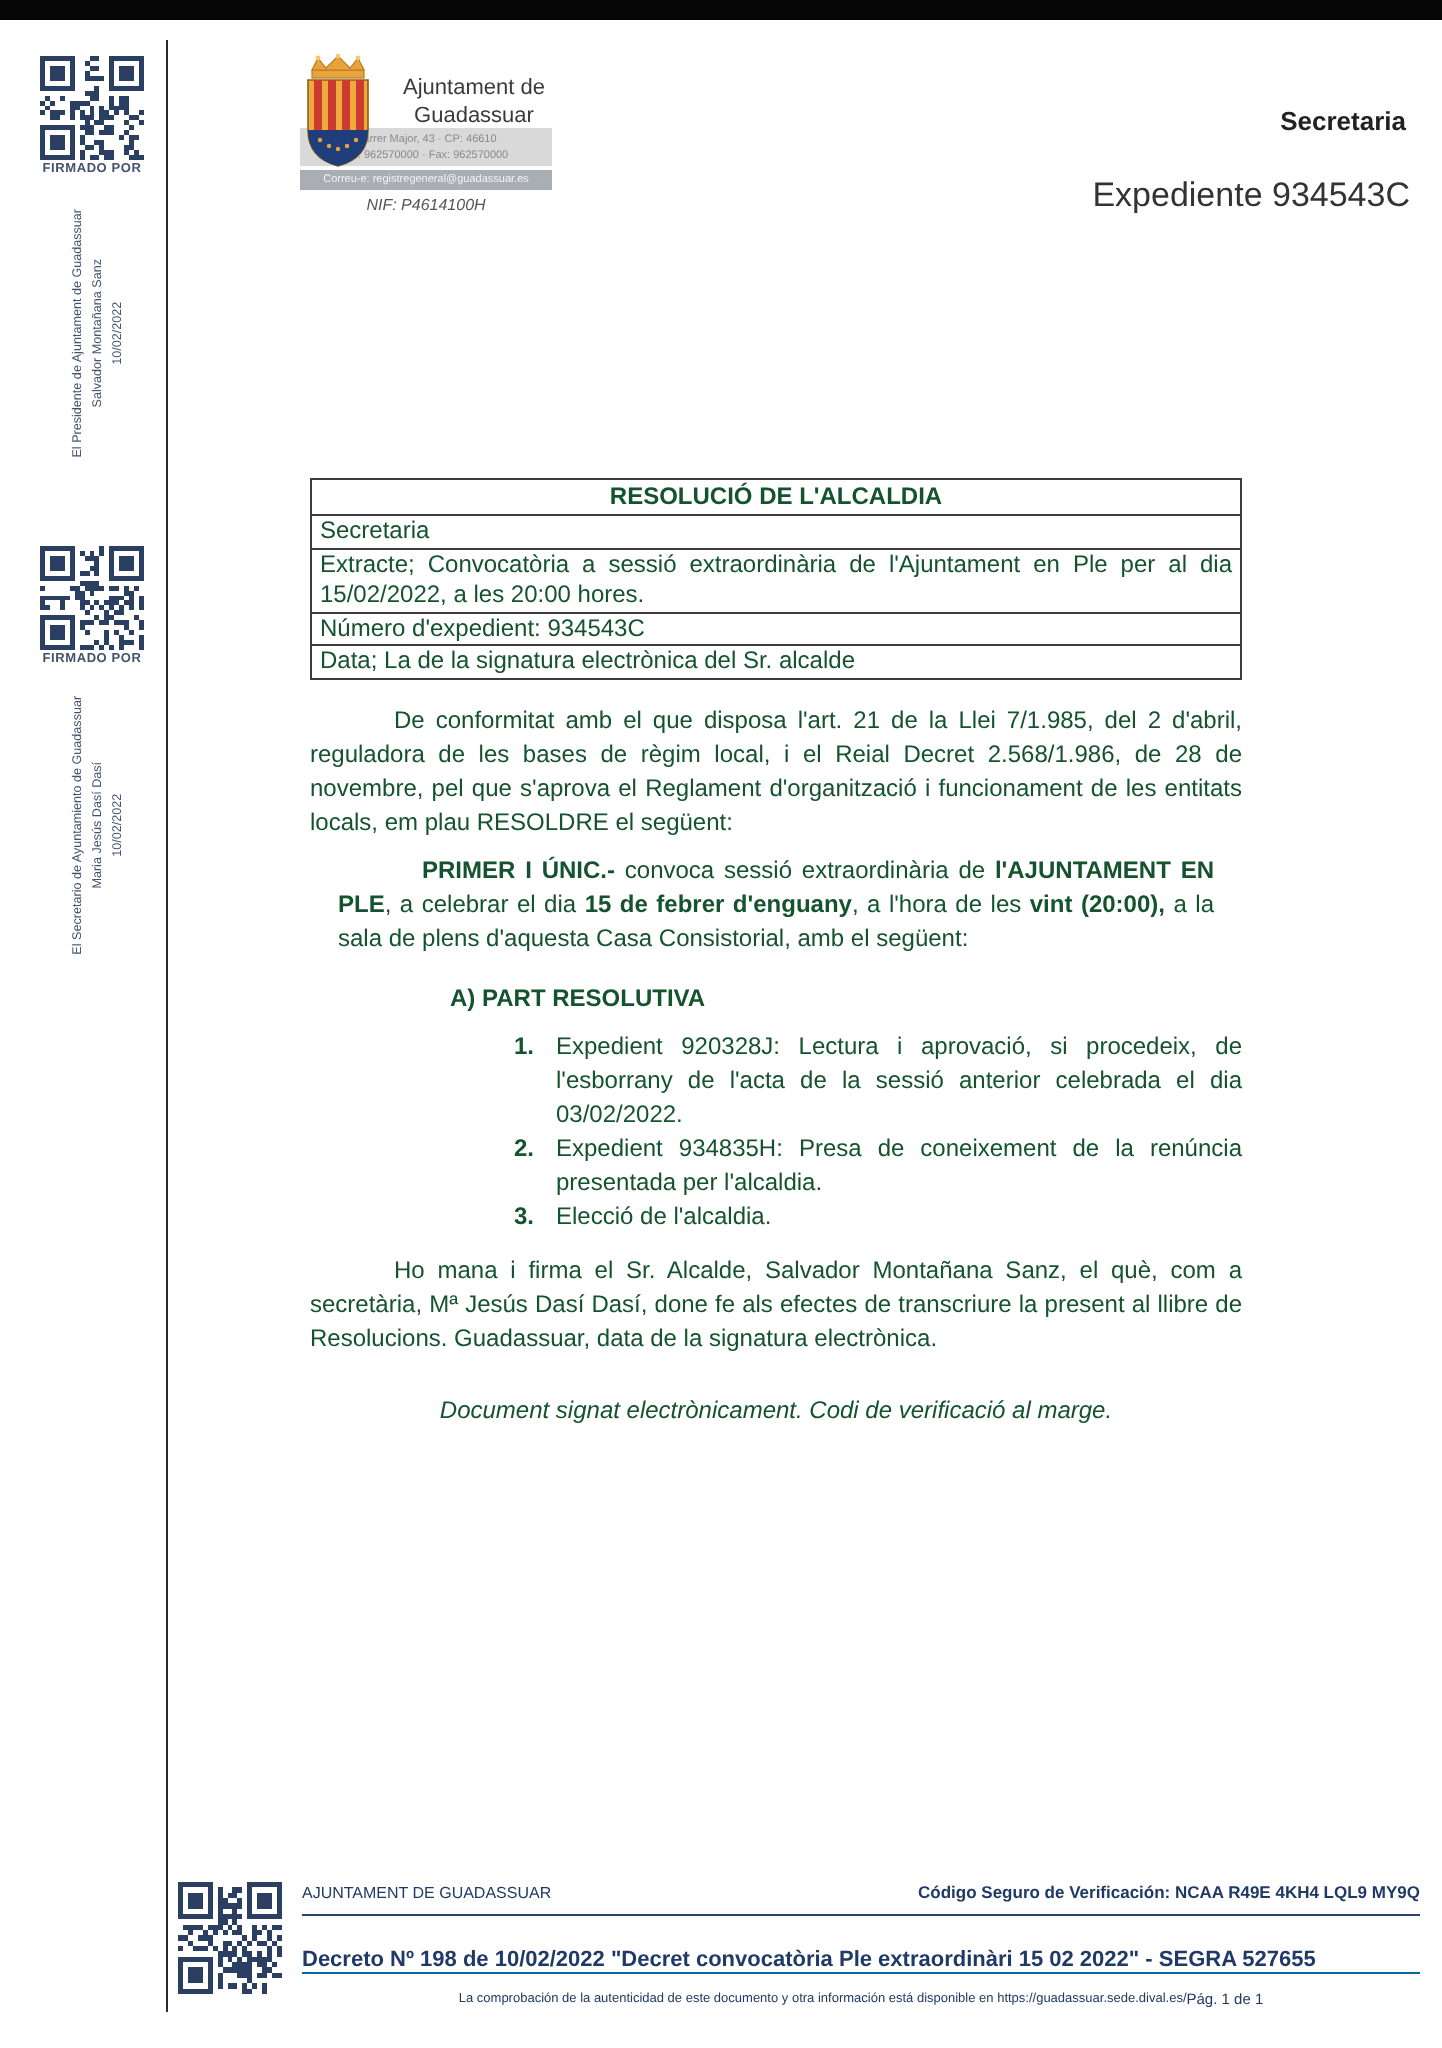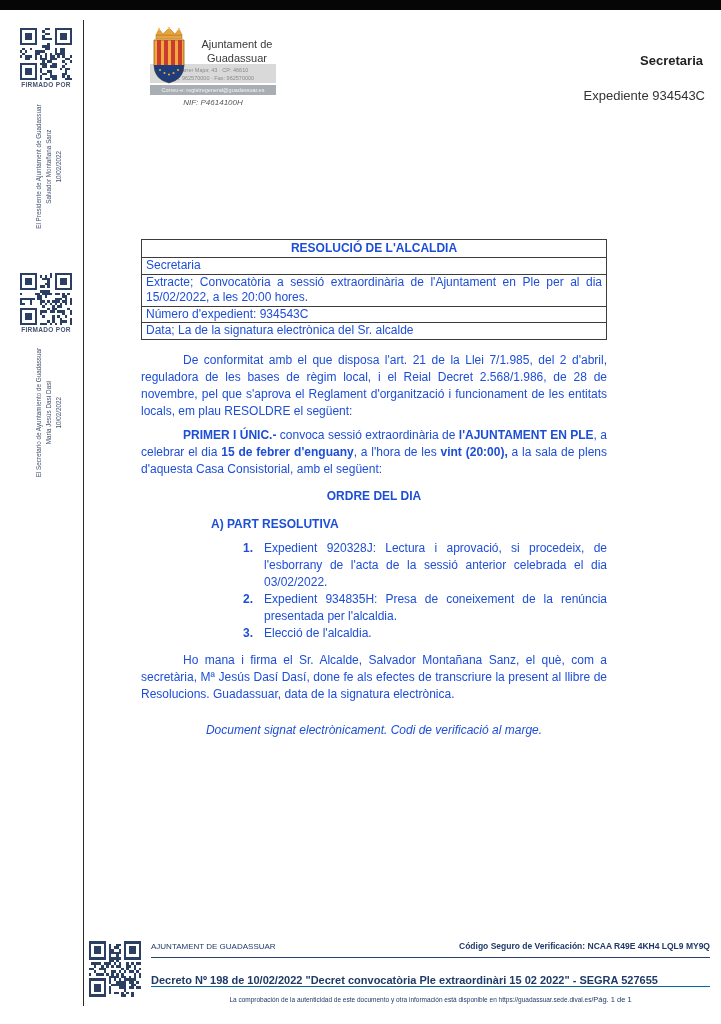--- a/index.html
+++ b/index.html
@@ -23,29 +23,29 @@
   
   .crest{position:absolute;left:151px;top:27px;width:36px;height:60px;z-index:2;}
   .org-name{position:absolute;left:189px;top:37px;width:96px;text-align:center;
     font-size:11px;line-height:1.3;color:#3a3a3a;}
   .addr-box{position:absolute;left:150px;top:64px;width:126px;height:19px;background:#d9d9d9;
     text-align:center;font-size:5.5px;line-height:8px;color:#8a8a8a;padding-top:2px;box-sizing:border-box;}
   .email-banner{position:absolute;left:150px;top:85px;width:126px;height:10px;background:#a9adb4;
     text-align:center;font-size:5.5px;line-height:10px;color:#f3f3f3;}
   .nif{position:absolute;left:150px;top:98px;width:126px;text-align:center;font-size:8px;color:#555;font-style:italic;}
   .dept{position:absolute;right:18px;top:53px;font-size:13px;font-weight:bold;color:#222;}
-  .exped{position:absolute;right:16px;top:88px;font-size:13px;color:#333;}
+  .exped{position:absolute;right:16px;top:88px;font-size:17px;color:#333;}
 
   
-  .main{position:absolute;left:141px;top:239px;width:466px;font-size:12px;color:#1d4ed8;}
+  .main{position:absolute;left:155px;top:239px;width:466px;font-size:12px;color:#14532d;}
   table.res{width:100%;border-collapse:collapse;border:1px solid #3c3c3c;}
   table.res td{border:1px solid #3c3c3c;padding:0 4px;line-height:15.5px;font-size:12px;}
   td.res-title{text-align:center;font-weight:bold;height:17px;}
   .para{margin:12px 0 0;text-indent:42px;text-align:justify;line-height:17px;}
-  .para2{margin:7px 0 0;}
+  .para2{margin:7px 14px 0;}
   .ordre{margin:11px 0 0;text-align:center;font-weight:bold;}
   .parta{margin:14px 0 0 70px;font-weight:bold;}
   .agenda{margin:9px 0 0 102px;}
   .agenda-item{display:flex;}
   .agenda-item .num{width:21px;flex:none;font-weight:bold;line-height:17px;}
   .agenda-item .txt{flex:1;text-align:justify;line-height:17px;}
   .closing{margin:10px 0 0;}
   .sign-note{margin:20px 0 0;text-align:center;font-style:italic;}
 
   
@@ -372,21 +372,20 @@
       </tr>
       <tr>
         <td>Data; La de la signatura electrònica del Sr. alcalde</td>
       </tr>
     </tbody>
   </table>
 
   <p class="para">De conformitat amb el que disposa l'art. 21 de  la Llei 7/1.985, del 2 d'abril, reguladora de les bases de règim local, i el Reial Decret 2.568/1.986, de 28 de novembre, pel que s'aprova el Reglament d'organització i funcionament de les entitats locals, em plau RESOLDRE el següent:</p>
   <p class="para para2"><span style="font-weight: bold;">PRIMER I ÚNIC.-</span><span> convoca sessió extraordinària de </span><span style="font-weight: bold;">l'AJUNTAMENT EN PLE</span><span>, a celebrar el dia </span><span style="font-weight: bold;">15 de febrer d'enguany</span><span>, a l'hora de les </span><span style="font-weight: bold;">vint (20:00),</span><span> a la sala de plens d'aquesta Casa Consistorial, amb el següent:</span></p>
 
-  <div class="ordre">ORDRE DEL DIA</div>
   <div class="parta">A) PART RESOLUTIVA</div>
 
   <div class="agenda">
     <div class="agenda-item">
       <span class="num">1.</span>
       <span class="txt">Expedient 920328J: Lectura i aprovació, si procedeix, de l'esborrany de l'acta de la sessió anterior celebrada el dia 03/02/2022.</span>
     </div>
     <div class="agenda-item">
       <span class="num">2.</span>
       <span class="txt">Expedient 934835H: Presa de coneixement de la renúncia presentada per l'alcaldia.</span>

